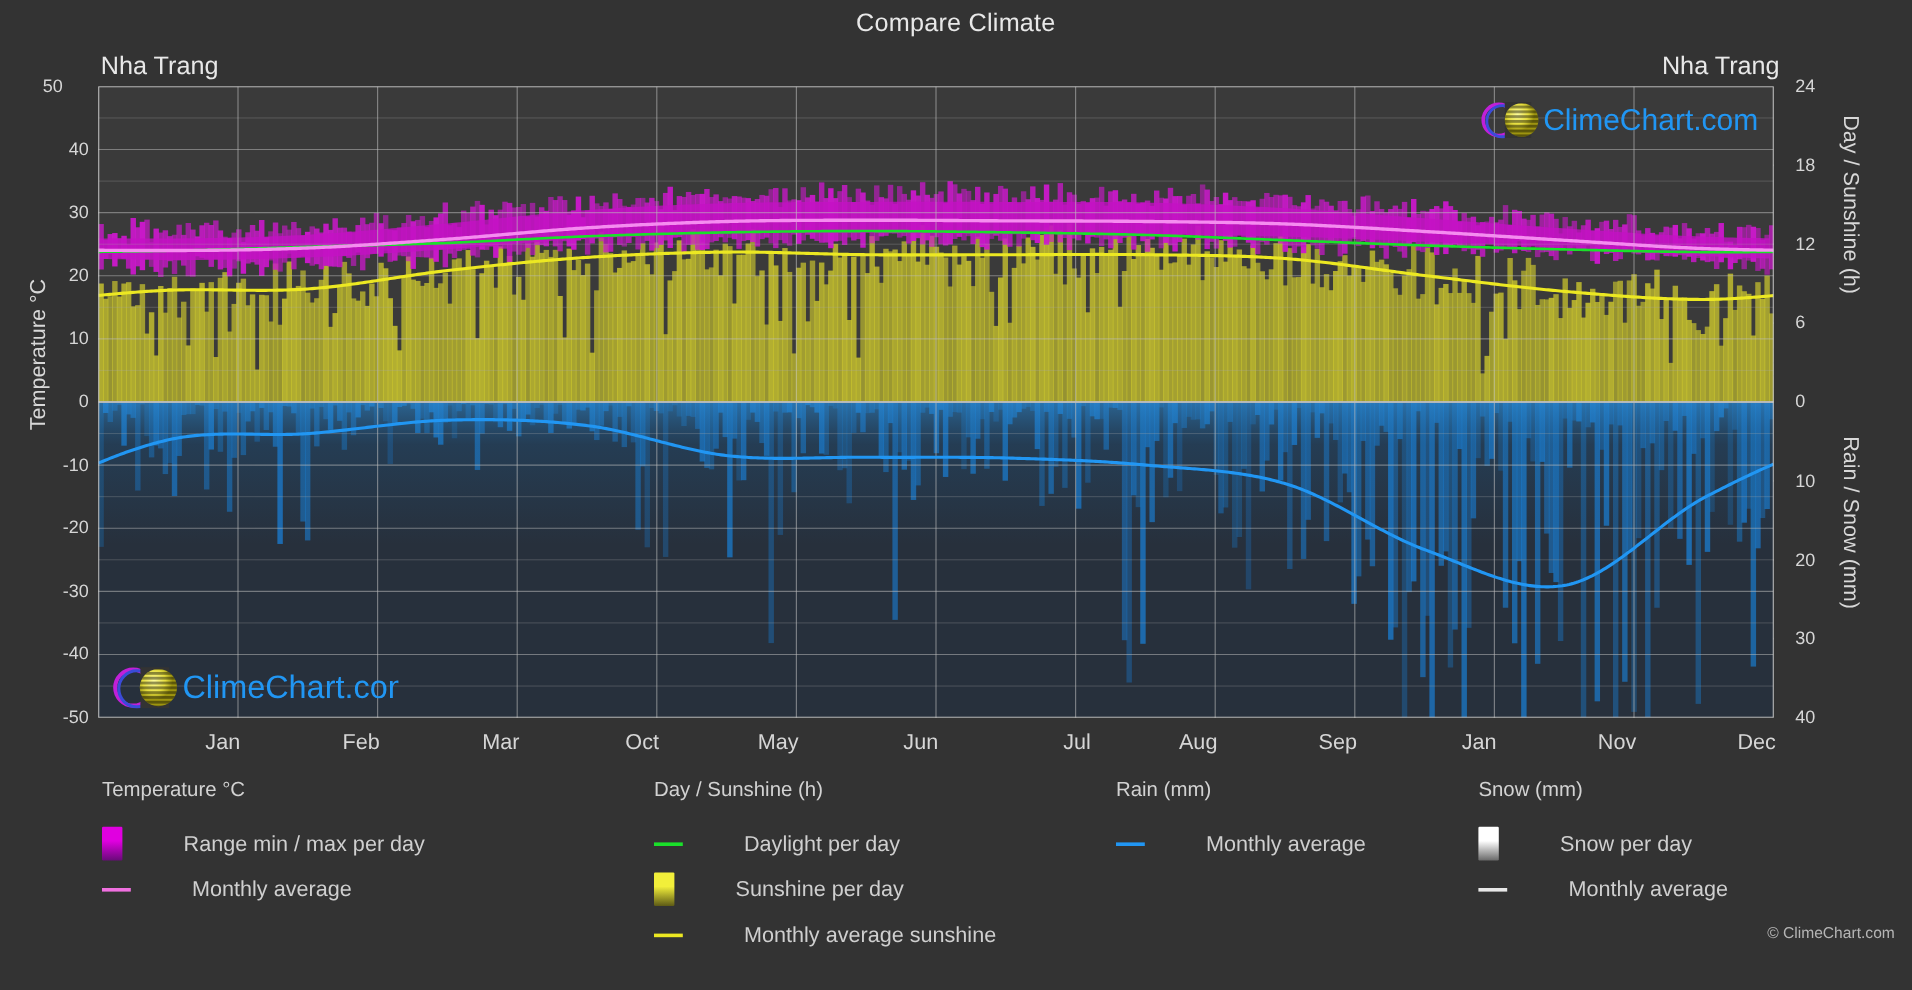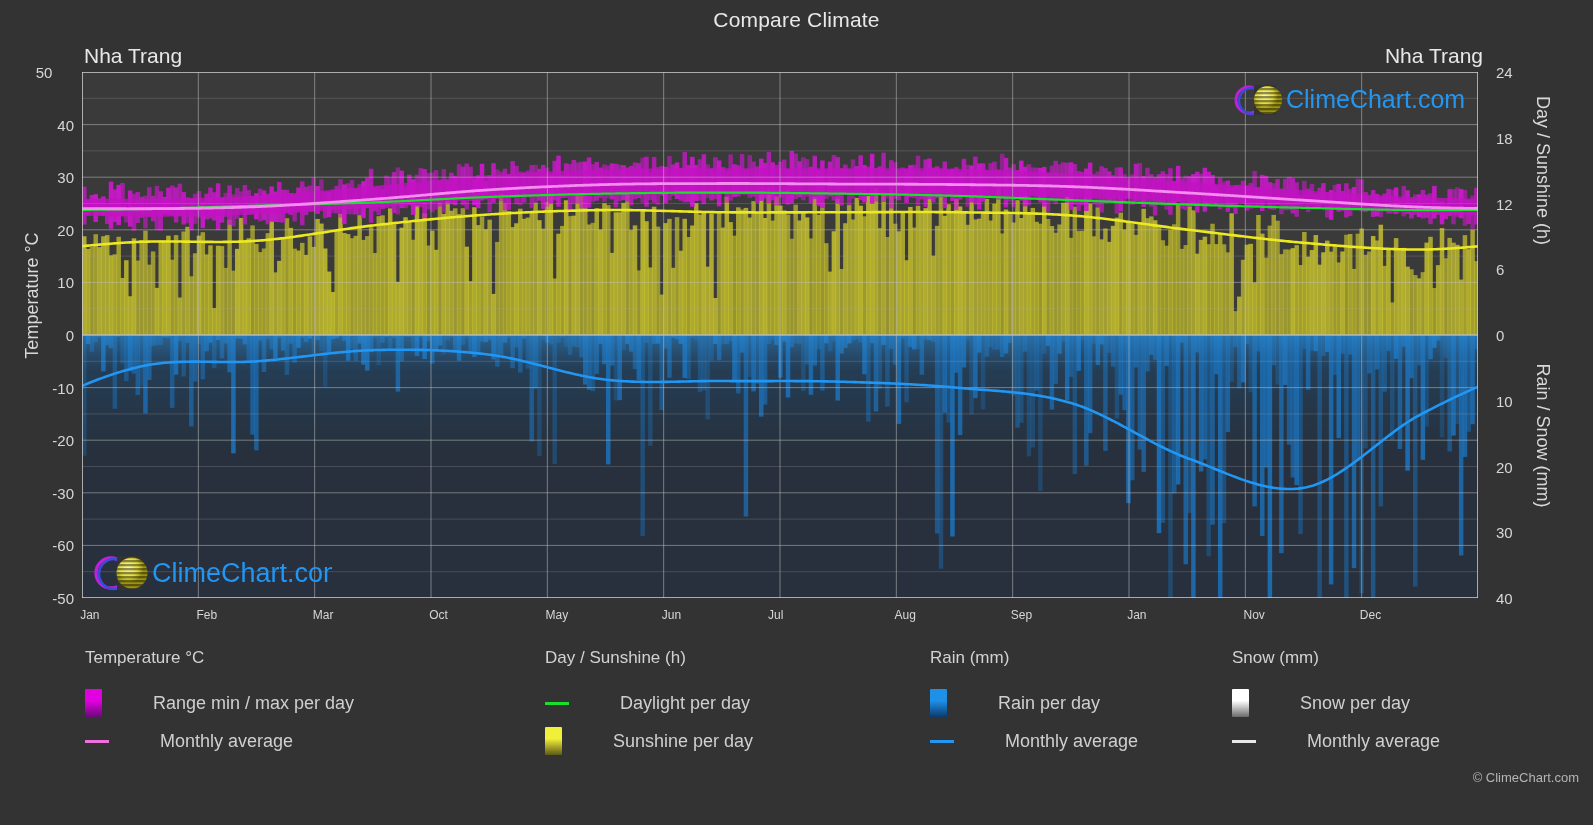--- a/index.html
+++ b/index.html
@@ -39,22 +39,22 @@
     position: absolute; left: 1452px; top: 425px; width: 180px;
     transform: rotate(90deg); transform-origin: center center;
     text-align: center; color: #d8d8d8; font-size: 18px;
   }
 
   #plot { position: absolute; left: 82px; top: 72px; width: 1396px; height: 526px; }
   .ytick-l { position: absolute; right: 1519px; color: #d6d6d6; font-size: 15px;
              text-align: right; width: 60px; transform: translateY(-50%); }
   .ytick-r { position: absolute; left: 1496px; color: #d6d6d6; font-size: 15px;
              text-align: left; width: 50px; transform: translateY(-50%); }
-  .xtick { position: absolute; color: #d6d6d6; font-size: 12px;
-           text-align: left; width: 120px; transform: translateX(-50%); top: 608px; }
+  .xtick { position: absolute; color: #d6d6d6; font-size: 18px;
+           text-align: right; width: 120px; transform: translateX(-50%); top: 608px; }
 
   
   #legend { position: absolute; left: 0; top: 648px; width: 1593px; height: 177px; }
   .lg-col { position: absolute; top: 0; }
   .lg-head { color: #d2d2d2; font-size: 17px; margin-bottom: 14px; height: 22px; }
   .lg-row { display: flex; align-items: center; height: 38px; gap: 40px; }
   .lg-swatch-box { width: 17px; height: 28px; margin-right: 11px; flex: none; border-radius: 1px; }
   .lg-swatch-line { width: 24px; height: 3px; margin-right: 11px; margin-left: 0px; flex: none; }
   .lg-label { color: #cfcfcf; font-size: 18px; white-space: nowrap; }
   .copyright { position: absolute; right: 14px; top: 770px; color: #b5b5b5; font-size: 13px; }
@@ -1337,38 +1337,38 @@
   <div id="ticks">
       <div class="ytick-l" style="top: 72px; text-align: center;">50</div>
       <div class="ytick-l" style="top: 124.6px;">40</div>
       <div class="ytick-l" style="top: 177.2px;">30</div>
       <div class="ytick-l" style="top: 229.8px;">20</div>
       <div class="ytick-l" style="top: 282.4px;">10</div>
       <div class="ytick-l" style="top: 335px;">0</div>
       <div class="ytick-l" style="top: 387.6px;">-10</div>
       <div class="ytick-l" style="top: 440.2px;">-20</div>
       <div class="ytick-l" style="top: 492.8px;">-30</div>
-      <div class="ytick-l" style="top: 545.4px;">-60</div>
+      <div class="ytick-l" style="top: 545.4px;">-40</div>
       <div class="ytick-l" style="top: 598px;">-50</div>
       <div class="ytick-r" style="top: 72px;">24</div>
       <div class="ytick-r" style="top: 137.75px;">18</div>
       <div class="ytick-r" style="top: 203.5px;">12</div>
       <div class="ytick-r" style="top: 269.25px;">6</div>
       <div class="ytick-r" style="top: 335px;">0</div>
       <div class="ytick-r" style="top: 400.75px;">10</div>
       <div class="ytick-r" style="top: 466.5px;">20</div>
       <div class="ytick-r" style="top: 532.25px;">30</div>
       <div class="ytick-r" style="top: 598px;">40</div>
       <div class="xtick" style="left: 140.167px;">Jan</div>
       <div class="xtick" style="left: 256.5px;">Feb</div>
       <div class="xtick" style="left: 372.833px;">Mar</div>
       <div class="xtick" style="left: 489.167px;">Oct</div>
       <div class="xtick" style="left: 605.5px;">May</div>
       <div class="xtick" style="left: 721.833px;">Jun</div>
-      <div class="xtick" style="left: 828px;">Jul</div>
+      <div class="xtick" style="left: 849px;">Jul</div>
       <div class="xtick" style="left: 954.5px;">Aug</div>
       <div class="xtick" style="left: 1070.83px;">Sep</div>
       <div class="xtick" style="left: 1187.17px;">Jan</div>
       <div class="xtick" style="left: 1303.5px;">Nov</div>
       <div class="xtick" style="left: 1419.83px;">Dec</div>
     </div>
 
   <div style="position:absolute;left:1232px;top:80px;">
     <svg width="240" height="40" viewBox="0 0 240 40">
       <circle cx="17" cy="20" r="13" fill="none" stroke="#c020d8" stroke-width="3"></circle>
@@ -1426,27 +1426,27 @@
       <div class="lg-col" style="left: 545px;">
         <div class="lg-head">Day / Sunshine (h)</div>
         <div class="lg-row">
           <div class="lg-swatch-line" style="background: rgb(26, 224, 42);"></div>
           <span class="lg-label">Daylight per day</span>
         </div>
         <div class="lg-row">
           <div class="lg-swatch-box" style="background: linear-gradient(rgb(242, 239, 58) 0%, rgb(242, 239, 58) 42%, rgb(93, 90, 22) 100%);"></div>
           <span class="lg-label">Sunshine per day</span>
         </div>
+        <div class="lg-row">
+          <div class="lg-swatch-line" style="background: rgb(236, 232, 34);"></div>
+          <span class="lg-label">Monthly average sunshine</span>
+        </div>
       </div>
       <div class="lg-col" style="left: 930px;">
         <div class="lg-head">Rain (mm)</div>
-        <div class="lg-row">
-          <div class="lg-swatch-box" style="background: linear-gradient(rgb(30, 144, 232) 0%, rgb(30, 144, 232) 42%, rgb(12, 58, 110) 100%);"></div>
-          <span class="lg-label">Rain per day</span>
-        </div>
         <div class="lg-row">
           <div class="lg-swatch-line" style="background: rgb(33, 150, 243);"></div>
           <span class="lg-label">Monthly average</span>
         </div>
       </div>
       <div class="lg-col" style="left: 1232px;">
         <div class="lg-head">Snow (mm)</div>
         <div class="lg-row">
           <div class="lg-swatch-box" style="background: linear-gradient(rgb(255, 255, 255) 0%, rgb(255, 255, 255) 42%, rgb(106, 106, 106) 100%);"></div>
           <span class="lg-label">Snow per day</span>

